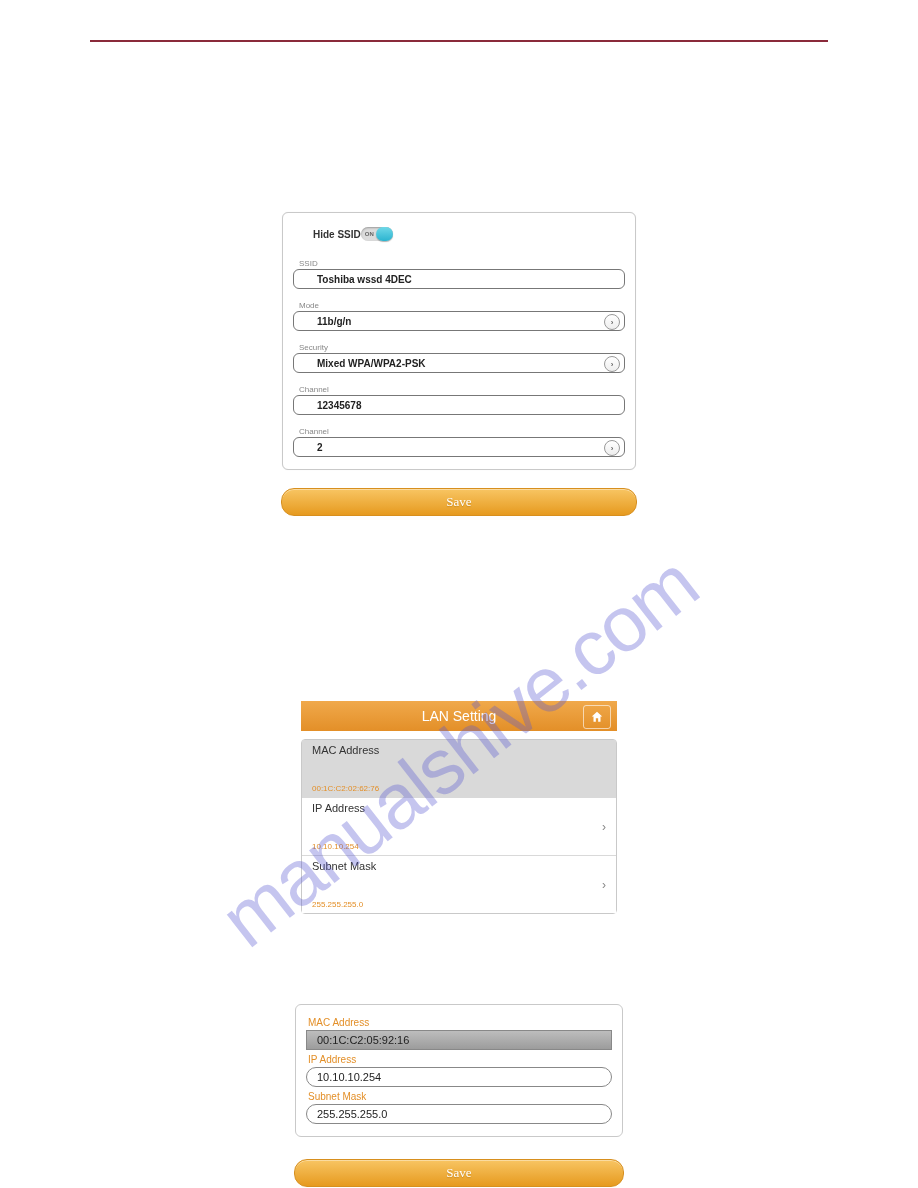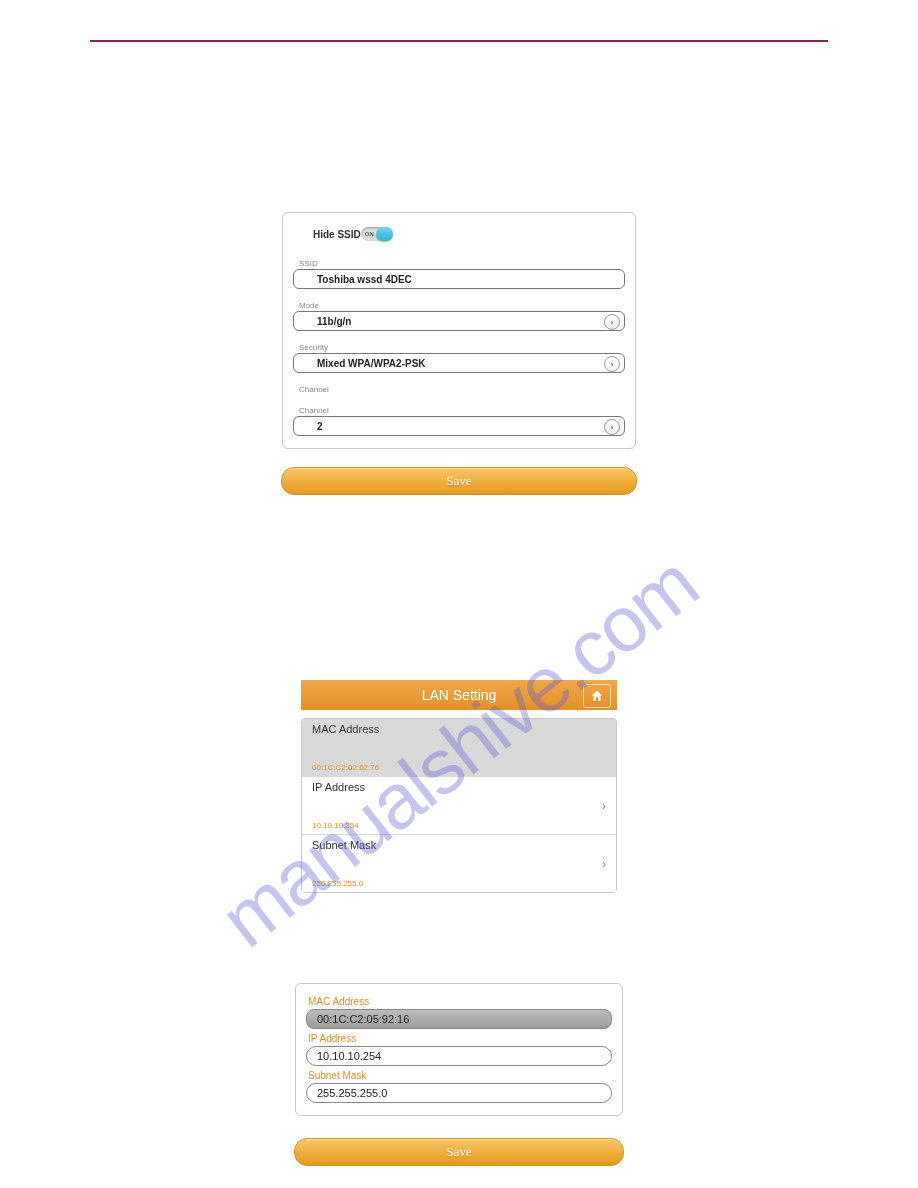--- a/index.html
+++ b/index.html
@@ -204,21 +204,21 @@
   }
   .field-label-orange {
     font-size: 10px;
     color: #e38f28;
     margin: 4px 0 2px 2px;
   }
   .pill-readonly {
     width: 100%;
     height: 20px;
     border: 1px solid #888;
-    border-radius: 8px;
+    border-radius: 0;
     background: linear-gradient(#bdbdbd,#9c9c9c);
     padding: 0 10px;
     box-sizing: border-box;
     font-size: 11px;
     color: #222;
     display: flex;
     align-items: center;
   }
   .pill-plain {
     width: 100%;
@@ -284,20 +284,23 @@
         <span class="chev">›</span>
       </div>
 
       <div class="field-label">Security</div>
       <div class="pill-select">
         <span>Mixed WPA/WPA2-PSK</span>
         <span class="chev">›</span>
       </div>
 
       <div class="field-label">Channel</div>
+      <div class="pill-input">
+        <span>12345678</span>
+      </div>
 
       <div class="field-label">Channel</div>
       <div class="pill-select">
         <span>2</span>
         <span class="chev">›</span>
       </div>
 
     </div>
 
     <div class="save-btn">

